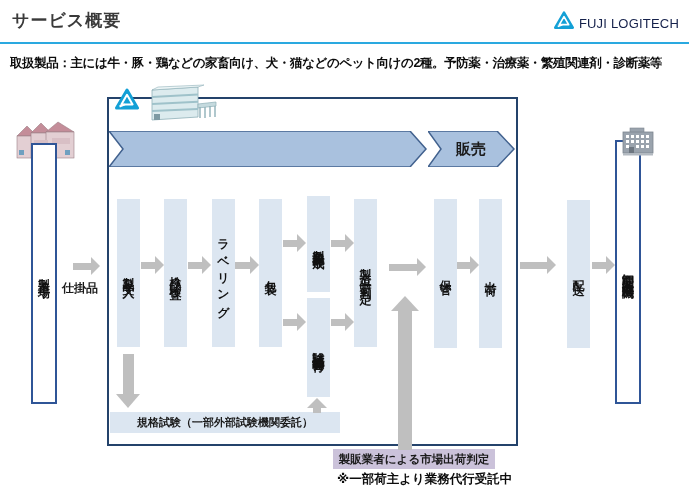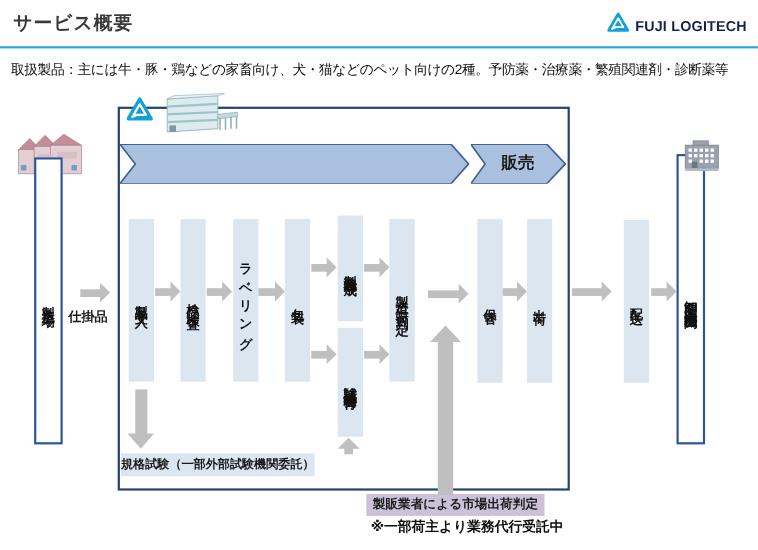--- a/index.html
+++ b/index.html
@@ -9,22 +9,22 @@
   }
   html,body{margin:0;padding:0;background:#fff;}
   .stage{position:relative;width:689px;height:500px;background:#ffffff;overflow:hidden;
          font-family:"Liberation Sans","DejaVu Sans",sans-serif;color:var(--ink);}
   .abs{position:absolute;}
 
   
   .title{left:12px;top:9px;font-size:17px;font-weight:700;color:#3a3a3a;letter-spacing:1px;font-family:Liberation Serif, serif;}
   .divider{left:0;top:42px;width:689px;height:2px;background:var(--accent);}
   .logo{right:10px;top:11px;display:flex;align-items:center;gap:5px;}
-  .logo-text{font-size:13px;font-weight:700;color:#15214b;letter-spacing:0.2px;}
-  .subtitle{left:10px;top:55px;font-size:12.5px;font-weight:400;color:#0c0c0c;
+  .logo-text{font-size:13px;font-weight:400;color:#15214b;letter-spacing:0.2px;}
+  .subtitle{left:10px;top:55px;font-size:12.5px;font-weight:700;color:#0c0c0c;
             white-space:nowrap;letter-spacing:-0.4px;}
 
   
   .frame{left:107px;top:97px;width:407px;height:345px;border:2px solid var(--frame);z-index:1;}
   .banner-label{z-index:3;text-align:center;font-size:15px;font-weight:700;line-height:36px;}
   .banner-svg{z-index:2;}
 
   
   .col{width:23px;background:var(--colbg);display:flex;align-items:center;justify-content:center;z-index:2;}
   .vtext{writing-mode:vertical-rl;text-orientation:upright;font-size:12px;font-weight:600;
@@ -46,21 +46,21 @@
   .arr-u.small{width:20px;height:15px;}
   .arr-u.small::before{top:9px;bottom:0;left:6px;width:8px;background:var(--gray);}
   .arr-u.small::after{top:0;left:0;width:0;height:0;border-bottom:10px solid var(--gray);
                 border-left:10px solid transparent;border-right:10px solid transparent;}
   .arr-u.big{width:28px;}
   .arr-u.big::before{top:14px;bottom:0;left:7px;width:14px;background:var(--gray);}
   .arr-u.big::after{top:0;left:0;width:0;height:0;border-bottom:15px solid var(--gray);
                 border-left:14px solid transparent;border-right:14px solid transparent;}
 
   
-  .specbox{left:110px;top:412px;width:176px;height:21px;background:var(--colbg);z-index:2;
+  .specbox{left:110px;top:412px;width:230px;height:21px;background:var(--colbg);z-index:2;
            font-size:11px;font-weight:700;line-height:21px;text-align:center;}
   .marketbox{left:333px;top:449px;width:162px;height:20px;background:var(--purple);z-index:2;
            font-size:11.5px;font-weight:700;line-height:20px;text-align:center;}
   .note{left:337px;top:471px;font-size:12.5px;font-weight:700;color:#0c0c0c;}
   .wiplabel{left:56px;top:280px;width:48px;text-align:center;font-size:12px;font-weight:700;}
 </style>
 </head>
 <body>
 
 <div class="stage">

